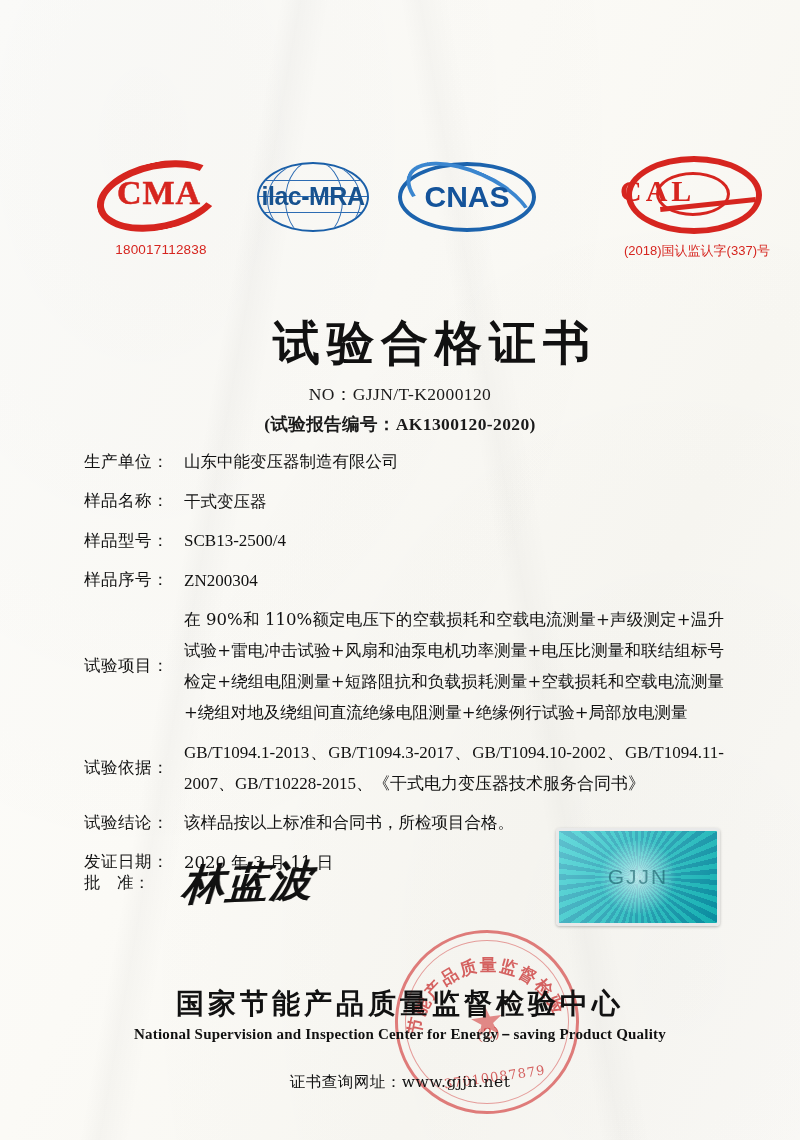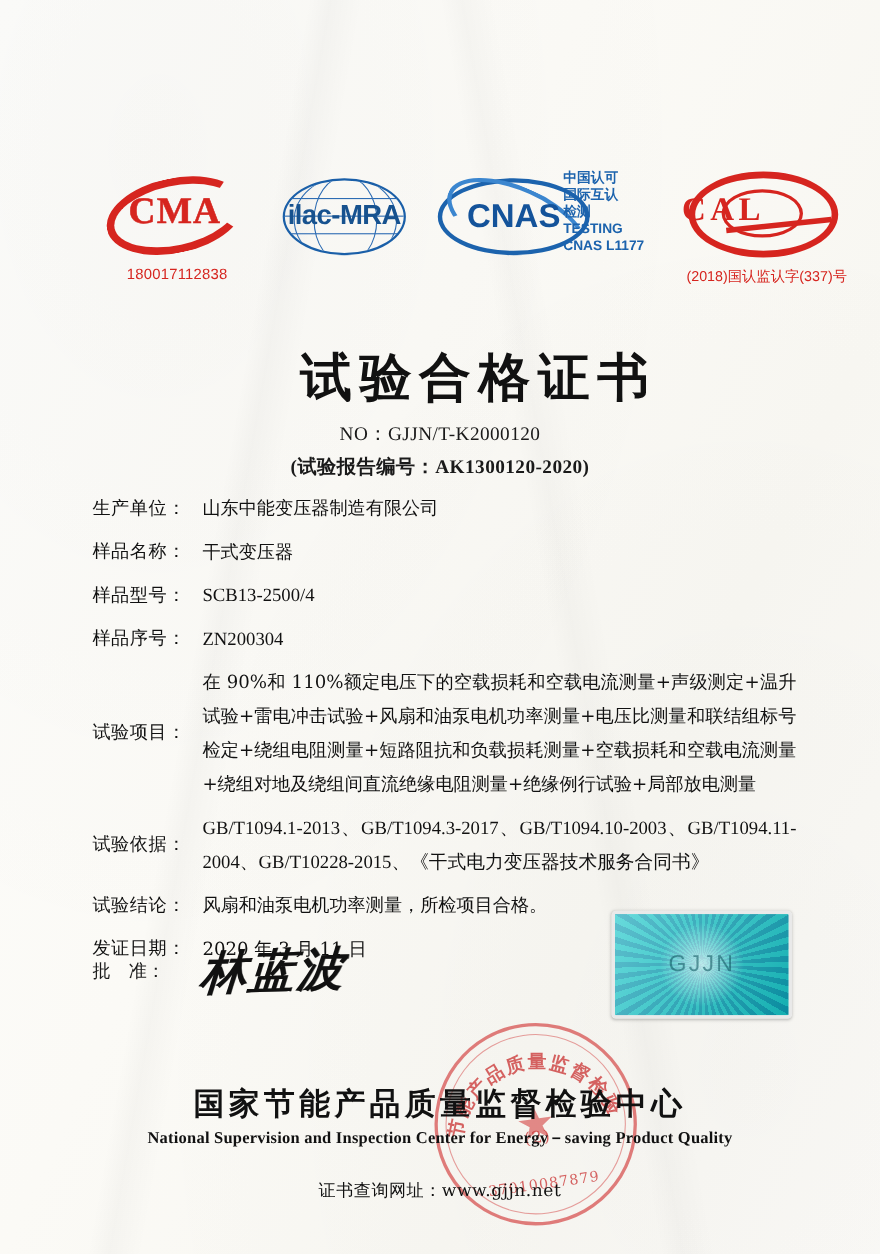--- a/index.html
+++ b/index.html
@@ -481,27 +481,20 @@
     </div>
 
     <div class="logo cnas">
       <div class="cnas-mark">
         <div class="oval"></div>
         <div class="swoosh"></div>
         <div class="word">CNAS</div>
       </div>
     </div>
 
-    <div class="logo cnas-text">
-      <div>中国认可</div>
-      <div>国际互认</div>
-      <div>检测</div>
-      <div>TESTING</div>
-      <div>CNAS L1177</div>
-    </div>
 
     <div class="logo cal">
       <div class="cal-mark">
         <div class="ring"></div>
         <div class="inner"></div>
         <div class="word">CAL</div>
         <div class="bar"></div>
       </div>
       <div class="cal-num">(2018)国认监认字(337)号</div>
     </div>
@@ -533,26 +526,26 @@
       <div class="field-value latin">ZN200304</div>
     </div>
 
     <div class="field block">
       <div class="field-label">试验项目：</div>
       <div class="field-value">在 90%和 110%额定电压下的空载损耗和空载电流测量+声级测定+温升试验+雷电冲击试验+风扇和油泵电机功率测量+电压比测量和联结组标号检定+绕组电阻测量+短路阻抗和负载损耗测量+空载损耗和空载电流测量+绕组对地及绕组间直流绝缘电阻测量+绝缘例行试验+局部放电测量</div>
     </div>
 
     <div class="field block">
       <div class="field-label">试验依据：</div>
-      <div class="field-value latin">GB/T1094.1-2013、GB/T1094.3-2017、GB/T1094.10-2003、GB/T1094.11-2004、GB/T10228-2015、《干式电力变压器技术服务合同书》</div>
+      <div class="field-value latin">GB/T1094.1-2013、GB/T1094.3-2017、GB/T1094.10-2002、GB/T1094.11-2007、GB/T10228-2015、《干式电力变压器技术服务合同书》</div>
     </div>
 
     <div class="field">
       <div class="field-label">试验结论：</div>
-      <div class="field-value">风扇和油泵电机功率测量，所检项目合格。</div>
+      <div class="field-value">该样品按以上标准和合同书，所检项目合格。</div>
     </div>
 
     <div class="field">
       <div class="field-label">发证日期：</div>
       <div class="field-value">2020 年 3 月 11 日</div>
     </div>
   </div>
 
   <div class="approve-row">
     <div class="approve-label">批　准：</div>

